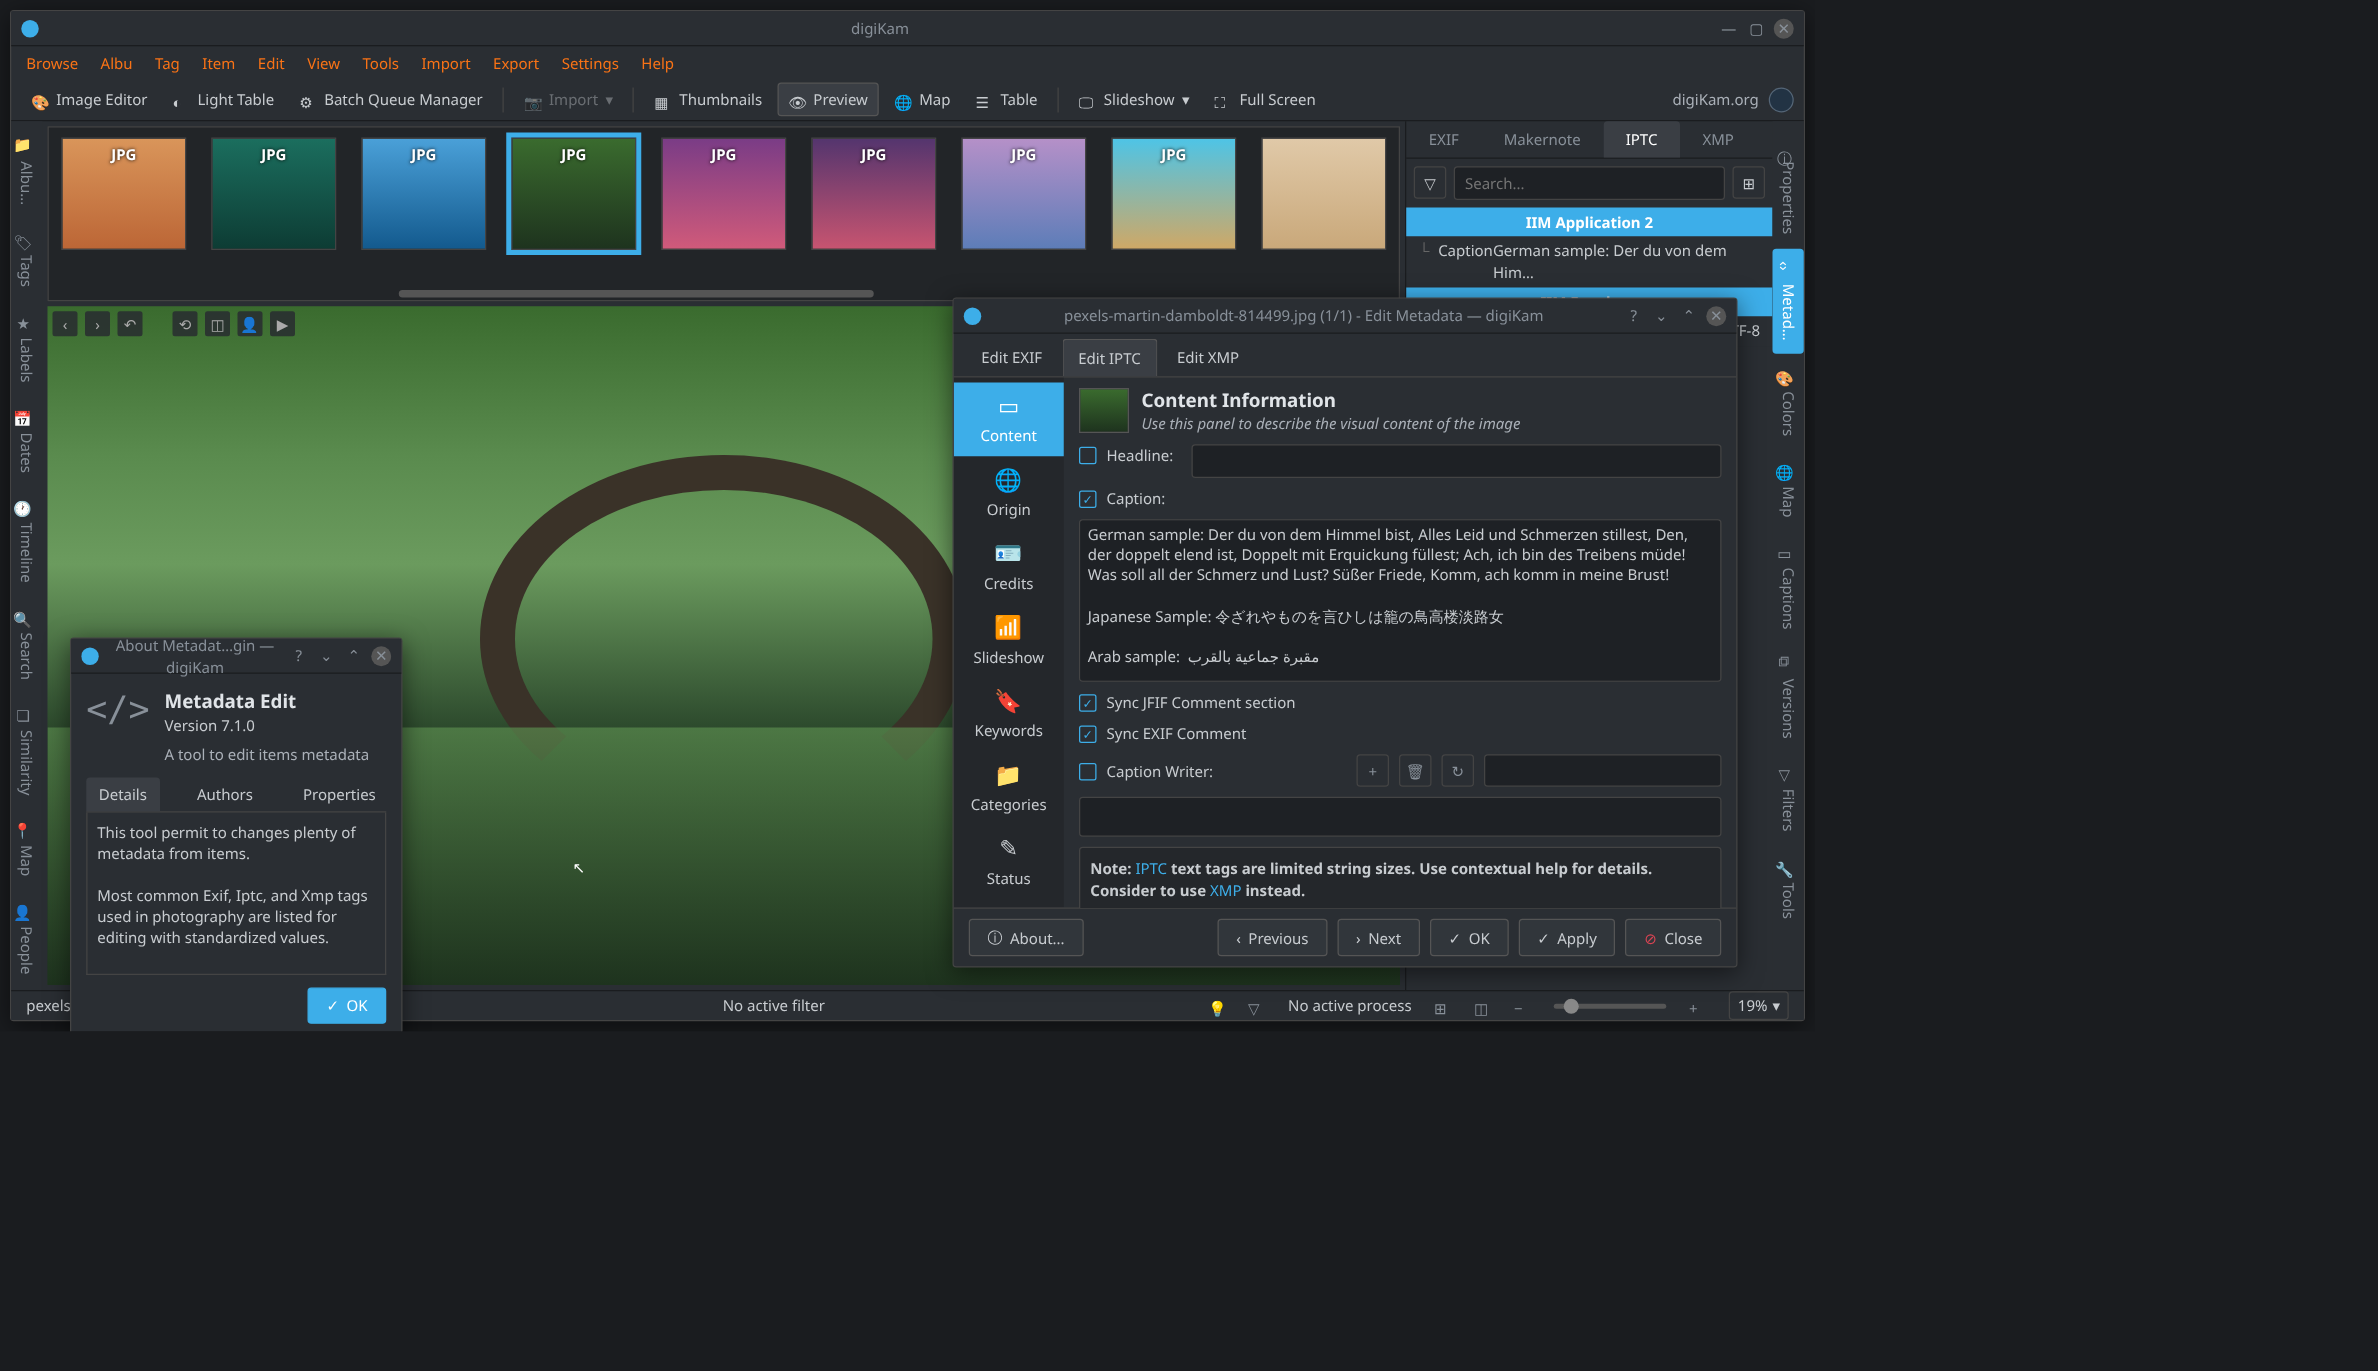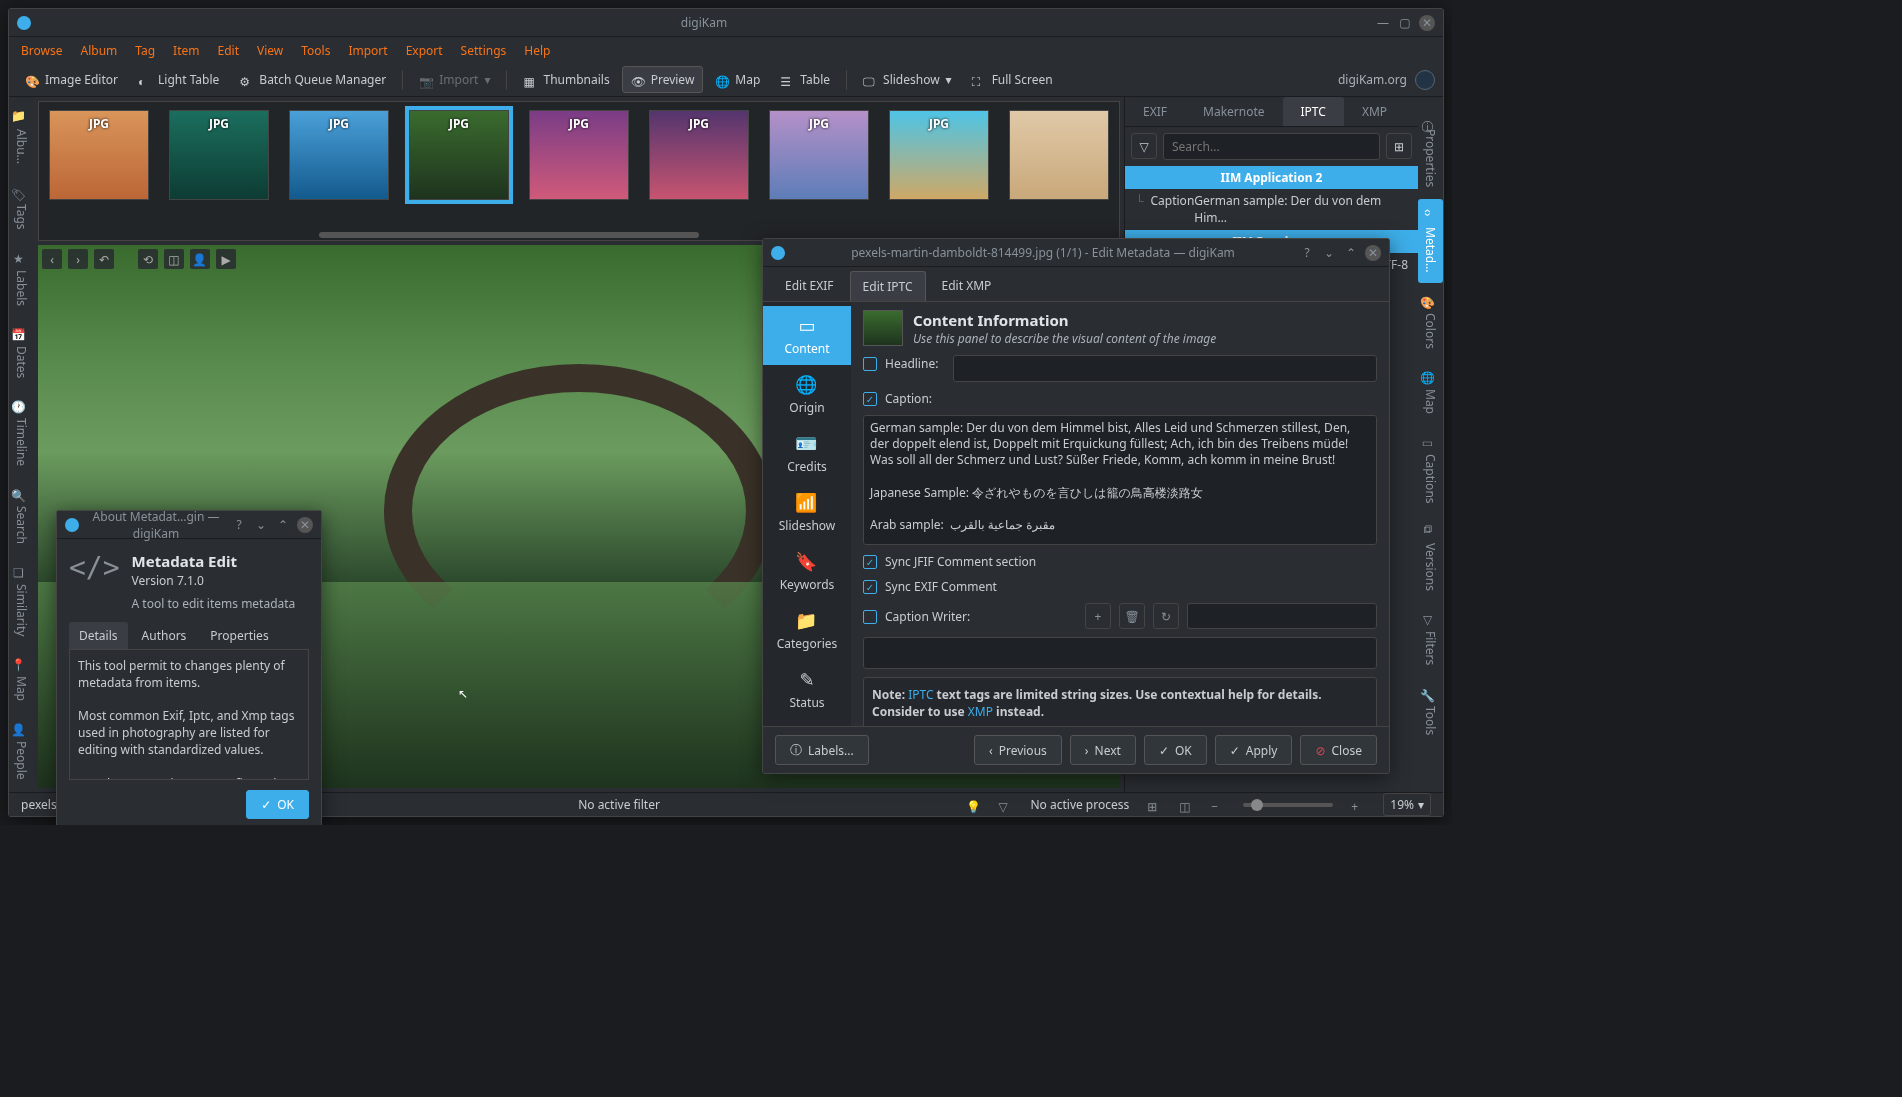--- a/index.html
+++ b/index.html
@@ -74,21 +74,21 @@
 .sbico{width:14px;height:14px;display:inline-block;color:#889099;cursor:pointer}
 
 
 .about{left:56px;top:510px;width:266px}
 .about .body{padding:12px}
 .about .hdr{display:flex;gap:12px;margin-bottom:8px}
 .about .logo{font-size:28px;color:#889099;font-family:monospace}
 .about h2{font-size:15px;font-weight:700;color:#e0e4e8}
 .about .ver{margin:1px 0 6px}
 .about .desc{color:#aab0b8}
-.about .dtabs{display:flex;gap:4px;margin-top:10px;border-bottom:1px solid #444}
+.about .dtabs{display:flex;gap:20px;margin-top:10px;border-bottom:1px solid #444}
 .about .dtab{padding:5px 10px;cursor:pointer}
 .about .dtab.active{background:#3a3e44;border-radius:3px 3px 0 0}
 .about .content{border:1px solid #444;border-top:none;padding:8px;height:130px;overflow:auto;line-height:1.4}
 .about .btns{display:flex;justify-content:flex-end;margin-top:10px}
 .btn{background:#31363b;border:1px solid #555;padding:5px 14px;border-radius:3px;cursor:pointer;display:flex;align-items:center;gap:6px;color:#c8ccd0}
 .btn.primary{background:#3daee9;color:#fff;border-color:#3daee9}
 
 
 .editmeta{left:762px;top:238px;width:628px;height:536px;display:flex;flex-direction:column}
 .editmeta .emtabs{display:flex;padding:4px 10px 0;gap:4px;border-bottom:1px solid #444}
@@ -123,21 +123,21 @@
   <div class="titlebar">
     <span class="app-icon"></span>
     <span class="title">digiKam</span>
     <span class="win-btn">—</span>
     <span class="win-btn">▢</span>
     <span class="win-btn close">✕</span>
   </div>
 
   <div class="menubar">
     <span>Browse</span>
-    <span>Album</span>
+    <span>Albu</span>
     <span>Tag</span>
     <span>Item</span>
     <span>Edit</span>
     <span>View</span>
     <span>Tools</span>
     <span>Import</span>
     <span>Export</span>
     <span>Settings</span>
     <span>Help</span>
   </div>
@@ -494,21 +494,21 @@
         <div class="field-input" style="flex:1;height:32px"></div>
       </div>
       <div class="note">
         <b>Note: </b><a>IPTC</a><b> text tags are limited string sizes. Use contextual help for details. Consider to use </b><a>XMP</a><b> instead.</b>
       </div>
     </div>
   </div>
   <div class="embtns">
     <div class="btn">
         <span>ⓘ</span>
-        <span>Labels...</span>
+        <span>About...</span>
       </div>
     <div class="sp"></div>
     <div class="btn">
         <span>‹</span>
         <span>Previous</span>
       </div>
     <div class="btn">
         <span>›</span>
         <span>Next</span>
       </div>

